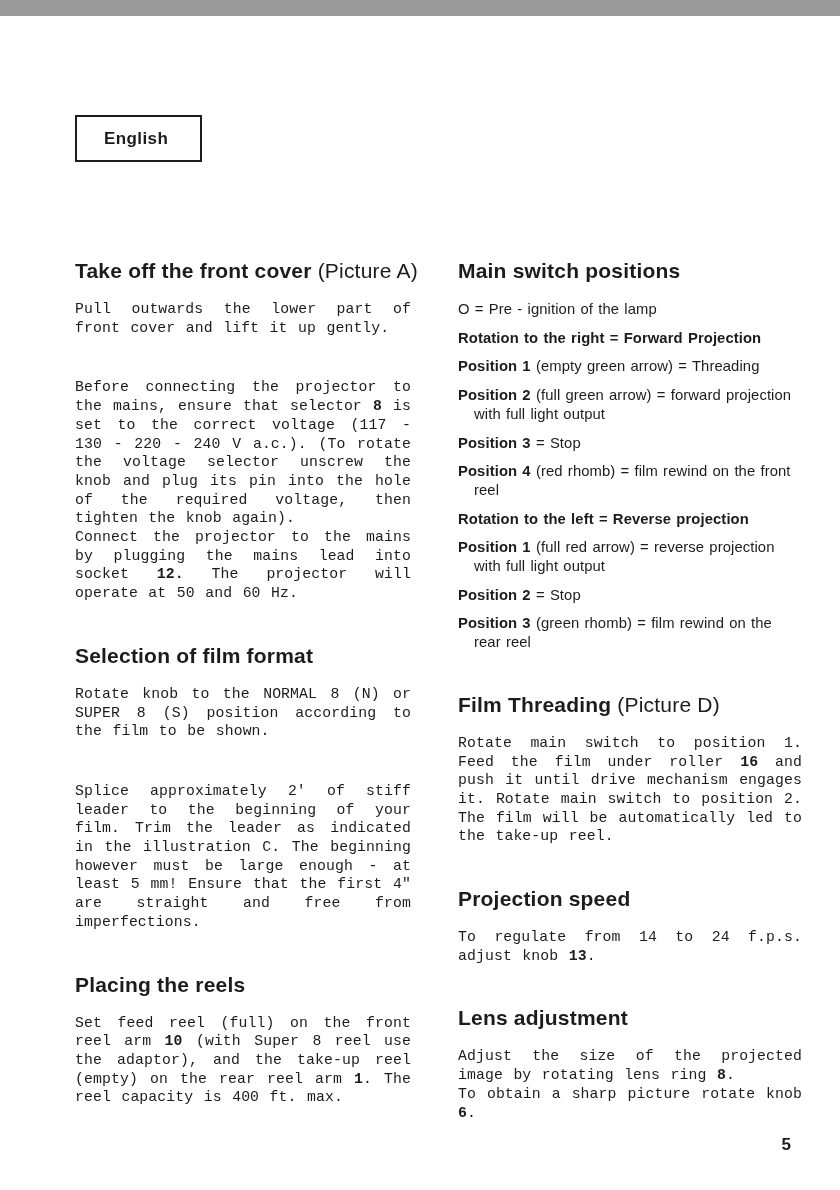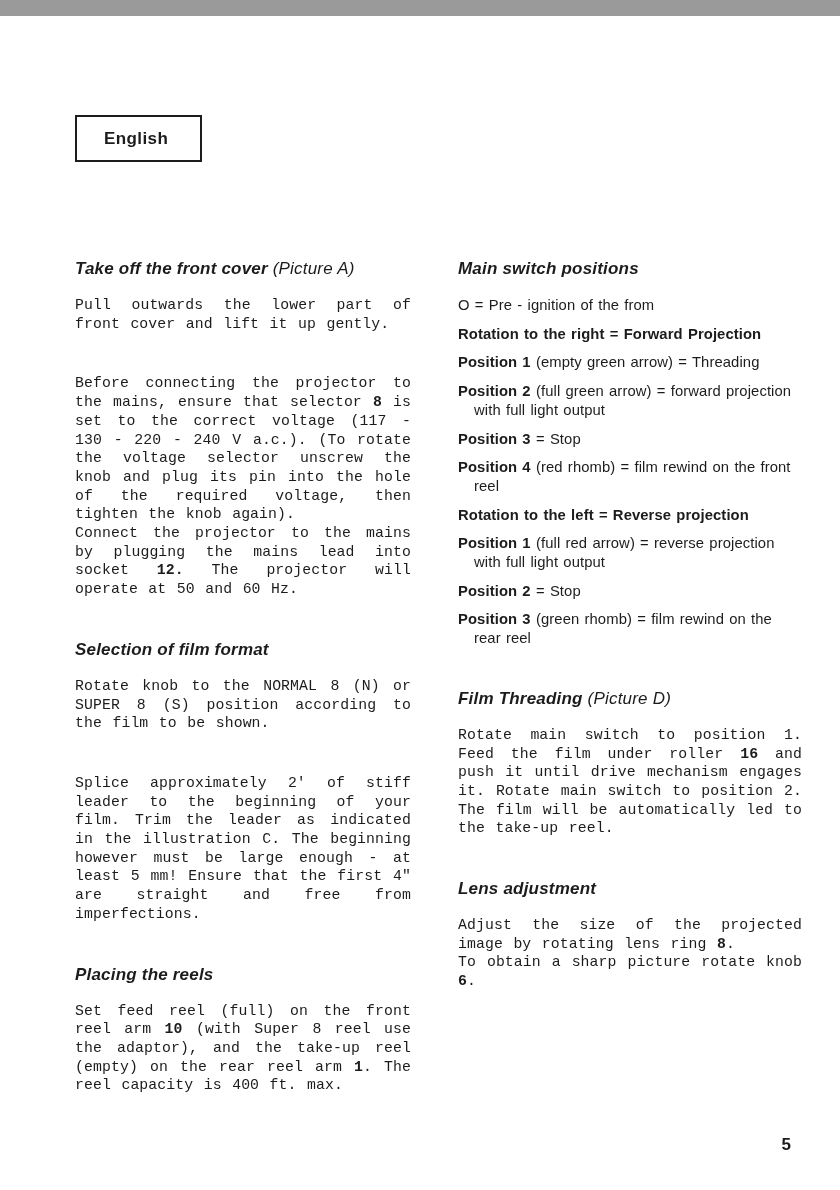--- a/index.html
+++ b/index.html
@@ -39,26 +39,25 @@
     display: flex;
     gap: 47px;
   }
   .col-left  { width: 336px; }
   .col-right { width: 344px; }
 
   .section { margin-top: 41px; }
   .section:first-child { margin-top: 0; }
 
   .section-title {
-    font-size: 17px;
+    font-size: 21px;
     font-weight: bold;
     letter-spacing: 0.2px;
     margin-bottom: 17px;
     white-space: nowrap;
-    font-style: italic;
   }
   .title-suffix { font-weight: normal; }
 
   .para {
     font-size: 14.8px;
     line-height: 18.7px;
     text-align: justify;
     letter-spacing: 0.1px;
     word-spacing: 1.5px;
     font-family: Liberation Mono, monospace;
@@ -121,34 +120,38 @@
           <p class="para"><span>Splice approximately 2' of stiff leader to the beginning of your film. Trim the leader as indicated in the illustration C. The beginning however must be large enough - at least 5 mm! Ensure that the first 4" are straight and free from imperfections.</span></p>
         </section>
         <section class="section">
           <h2 class="section-title"><span class="title-main">Placing the reels</span></h2>
           <p class="para"><span>Set feed reel (full) on the front reel arm </span><b>10</b><span> (with Super 8 reel use the adaptor), and the take-up reel (empty) on the rear reel arm </span><b>1</b><span>. The reel capacity is 400 ft. max.</span></p>
         </section>
       </div>
     <div class="col col-right">
         <section class="section">
           <h2 class="section-title"><span class="title-main">Main switch positions</span></h2>
-          <p class="switch-item"><span>O = Pre - ignition of the from</span></p>
+          <p class="switch-item"><span>O = Pre - ignition of the lamp</span></p>
           <p class="switch-item"><b>Rotation to the right = Forward Projection</b></p>
           <p class="switch-item"><b>Position 1</b><span> (empty green arrow) = Threading</span></p>
           <p class="switch-item"><b>Position 2</b><span> (full green arrow) = forward projection with full light output</span></p>
           <p class="switch-item"><b>Position 3</b><span> = Stop</span></p>
           <p class="switch-item"><b>Position 4</b><span> (red rhomb) = film rewind on the front reel</span></p>
           <p class="switch-item"><b>Rotation to the left = Reverse projection</b></p>
           <p class="switch-item"><b>Position 1</b><span> (full red arrow) = reverse projection with full light output</span></p>
           <p class="switch-item"><b>Position 2</b><span> = Stop</span></p>
           <p class="switch-item"><b>Position 3</b><span> (green rhomb) = film rewind on the rear reel</span></p>
         </section>
         <section class="section">
           <h2 class="section-title"><span class="title-main">Film Threading</span><span class="title-suffix"> (Picture D)</span></h2>
           <p class="para"><span>Rotate main switch to position 1. Feed the film under roller </span><b>16</b><span> and push it until drive mechanism engages it. Rotate main switch to position 2. The film will be automatically led to the take-up reel.</span></p>
+        </section>
+        <section class="section">
+          <h2 class="section-title"><span class="title-main">Projection speed</span></h2>
+          <p class="para"><span>To regulate from 14 to 24 f.p.s. adjust knob </span><b>13</b><span>.</span></p>
         </section>
         <section class="section">
           <h2 class="section-title"><span class="title-main">Lens adjustment</span></h2>
           <p class="para"><span>Adjust the size of the projected image by rotating lens ring </span><b>8</b><span>.</span></p>
           <p class="para"><span>To obtain a sharp picture rotate knob </span><b>6</b><span>.</span></p>
         </section>
       </div>
   </div>
 
   <div class="page-number">5</div>

